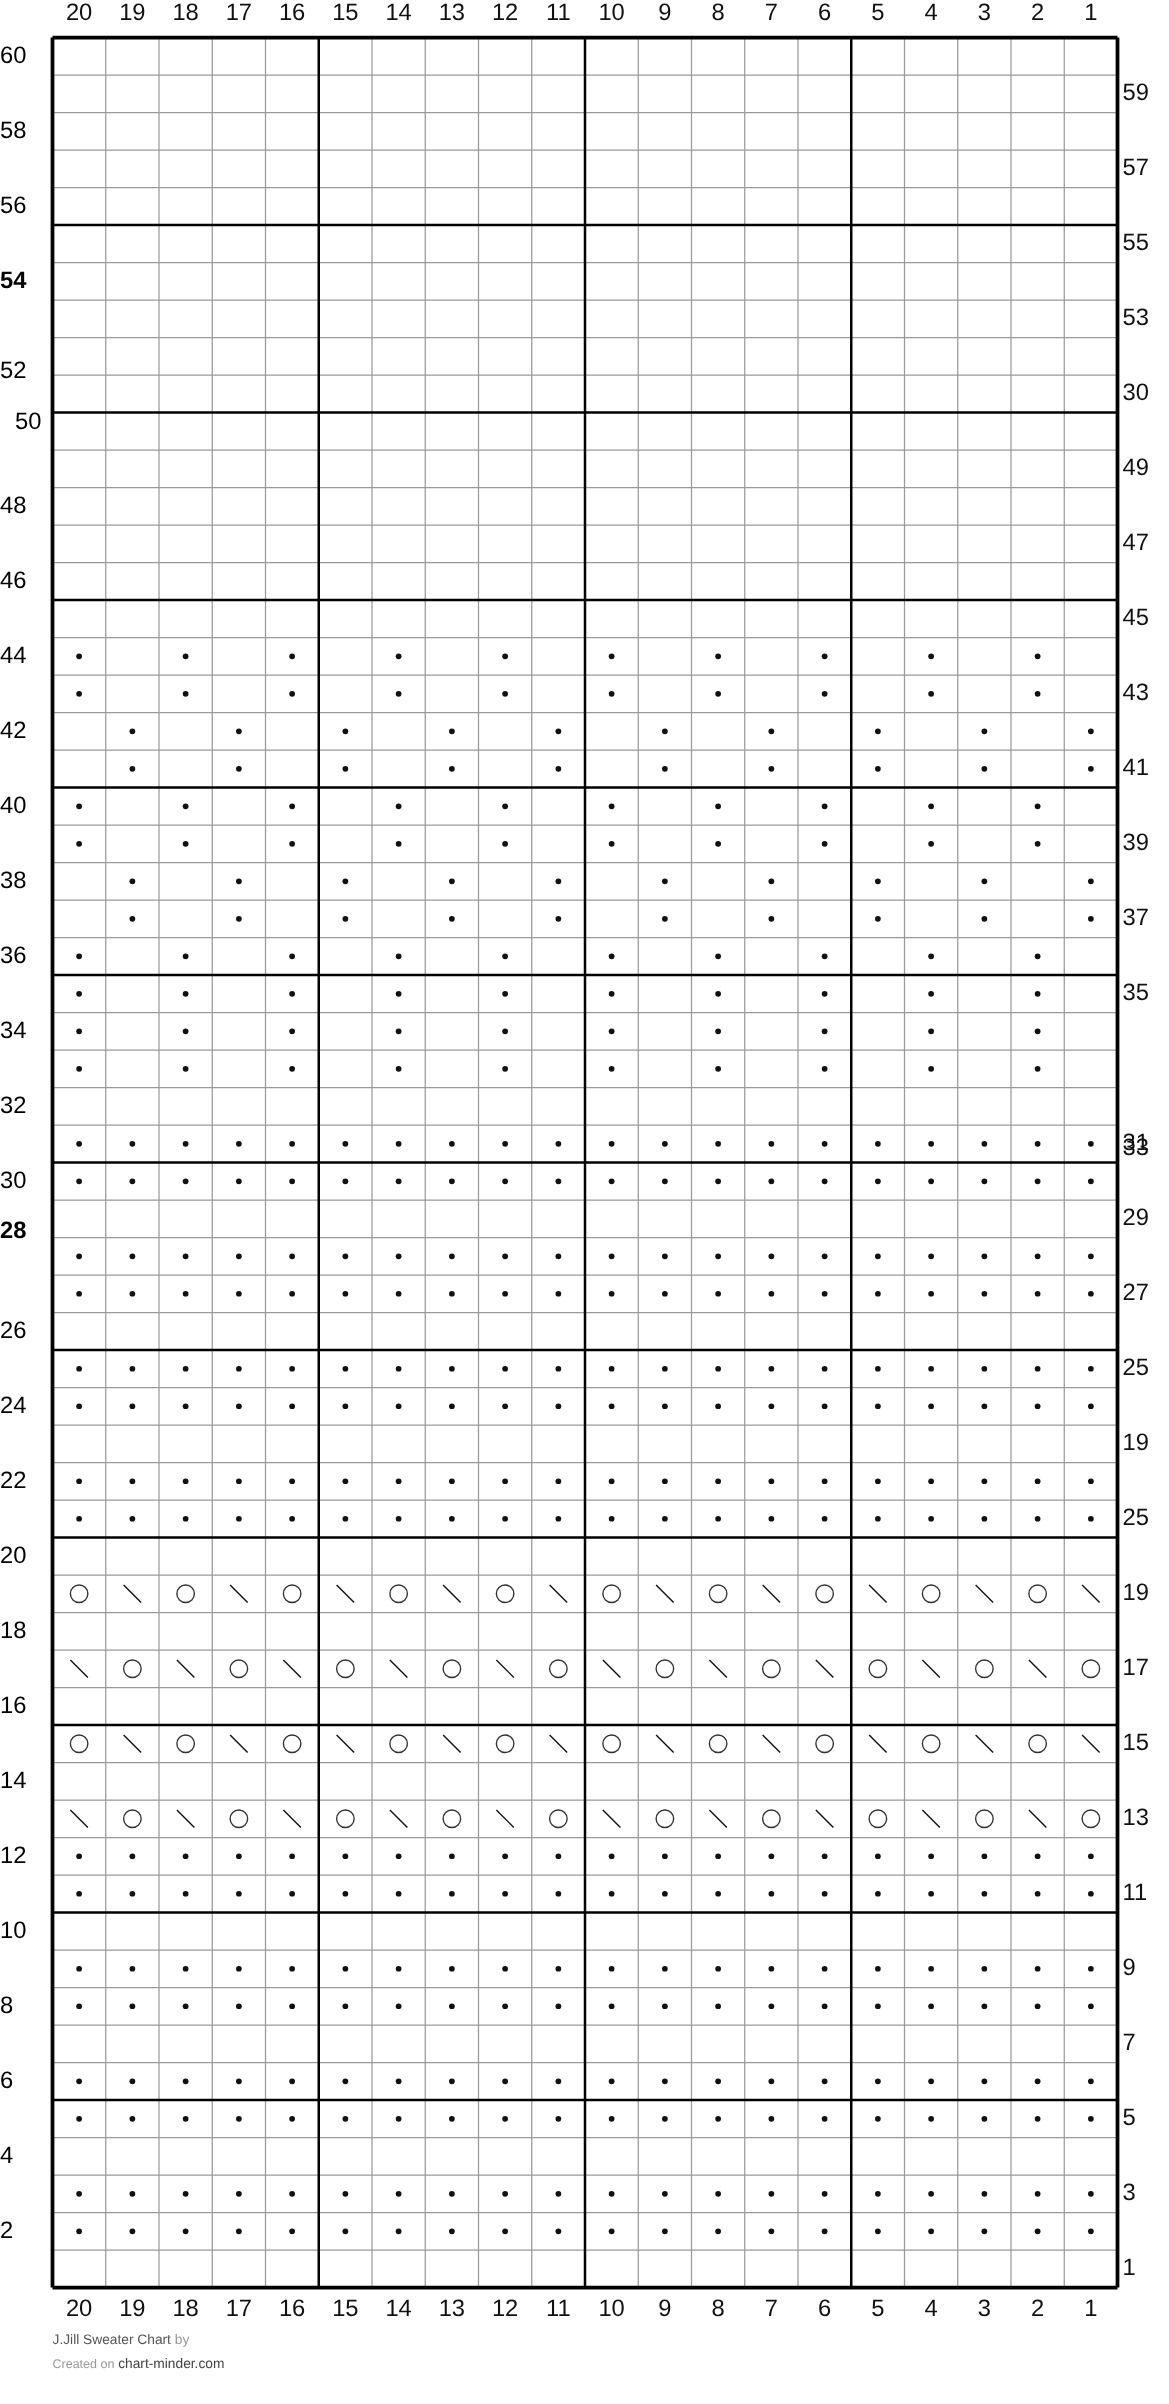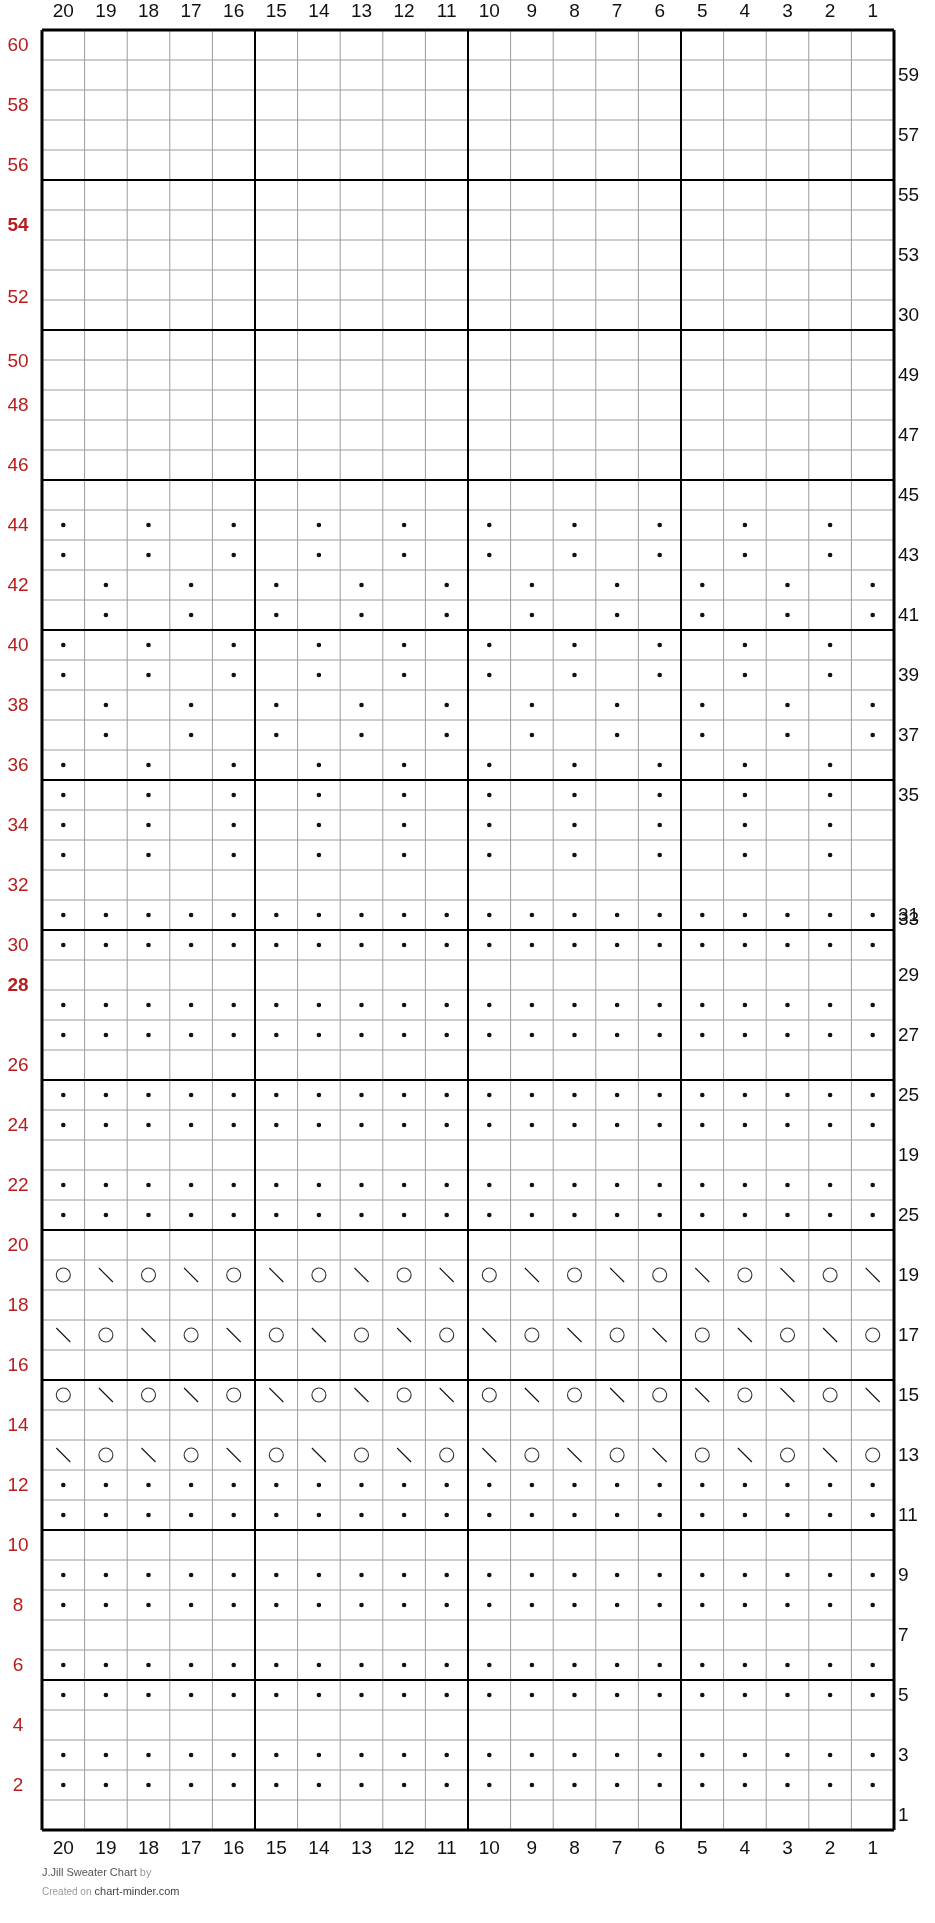--- a/index.html
+++ b/index.html
@@ -1,20 +1,20 @@
 <!DOCTYPE html>
 <html><head>
 <meta charset="utf-8">
 <style>
   html, body { margin: 0; padding: 0; background: #ffffff; }
   body { width: 935px; height: 1923px; position: relative; overflow: hidden;
          font-family: "Liberation Sans", "DejaVu Sans", sans-serif; color: #111; }
   #chart { position: absolute; left: 0; top: 0; }
   .col-label { position: absolute; font-size: 19px; color: #111; text-align: center; width: 42.6px; }
-  .row-label-left { position: absolute; font-size: 19px; color: #b91c1c; text-align: center; width: 36px; left: 0; }
+  .row-label-left { position: absolute; font-size: 19px; color: #000000; text-align: left; width: 36px; left: 0; }
   .row-label-right { position: absolute; font-size: 19px; color: #111; text-align: left; left: 898px; }
   .footer { position: absolute; left: 42px; font-size: 11px; }
   .footer .strong { color: #555; }
   .footer .muted { color: #999; }
   .footer .site { color: #444; }
 </style>
 </head>
 <body>
 
 <div id="root">
@@ -671,21 +671,21 @@
       <div class="col-label" style="left: 766.2px; top: 1837px;">3</div>
       <div class="col-label" style="left: 808.8px; top: 1837px;">2</div>
       <div class="col-label" style="left: 851.4px; top: 1837px;">1</div>
     </div>
   <div id="left-labels">
       <div class="row-label-left" style="top: 34px;">60</div>
       <div class="row-label-left" style="top: 94px;">58</div>
       <div class="row-label-left" style="top: 154px;">56</div>
       <div class="row-label-left" style="top: 214px; font-weight: bold;">54</div>
       <div class="row-label-left" style="top: 286px;">52</div>
-      <div class="row-label-left" style="top: 350px;">50</div>
+      <div class="row-label-left" style="top: 327px; margin-left: 12px;">50</div>
       <div class="row-label-left" style="top: 394px;">48</div>
       <div class="row-label-left" style="top: 454px;">46</div>
       <div class="row-label-left" style="top: 514px;">44</div>
       <div class="row-label-left" style="top: 574px;">42</div>
       <div class="row-label-left" style="top: 634px;">40</div>
       <div class="row-label-left" style="top: 694px;">38</div>
       <div class="row-label-left" style="top: 754px;">36</div>
       <div class="row-label-left" style="top: 814px;">34</div>
       <div class="row-label-left" style="top: 874px;">32</div>
       <div class="row-label-left" style="top: 934px;">30</div>

